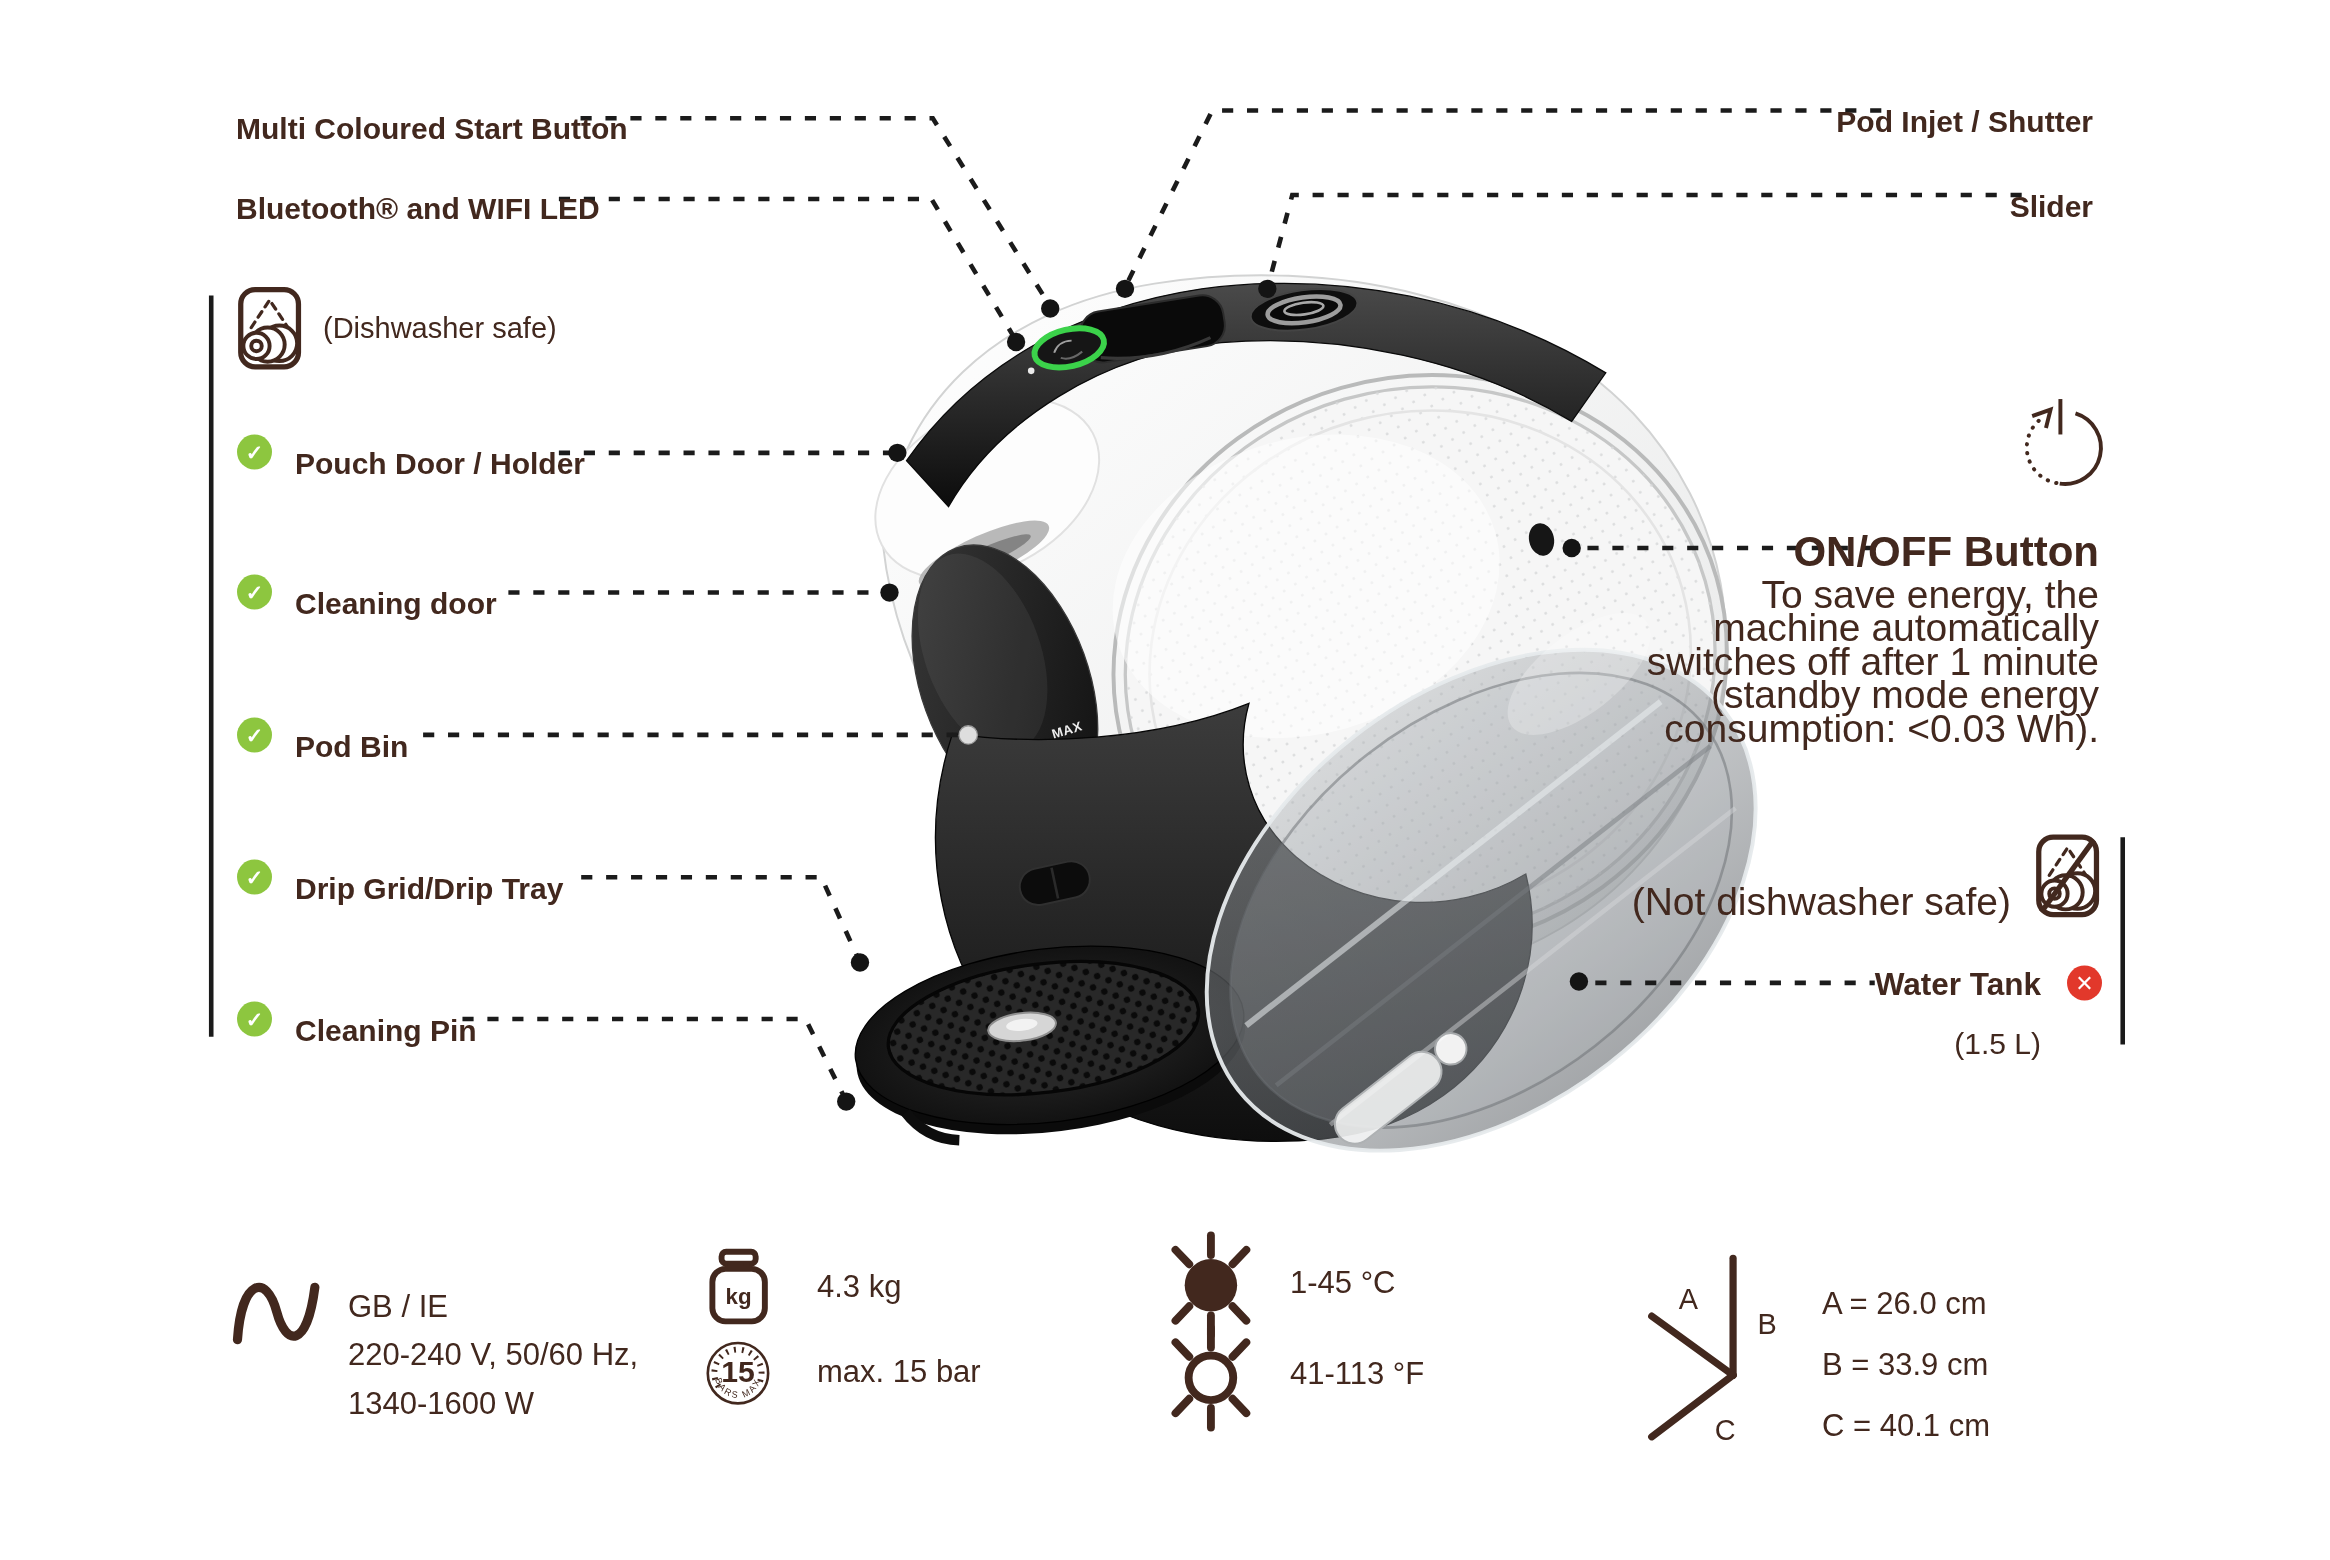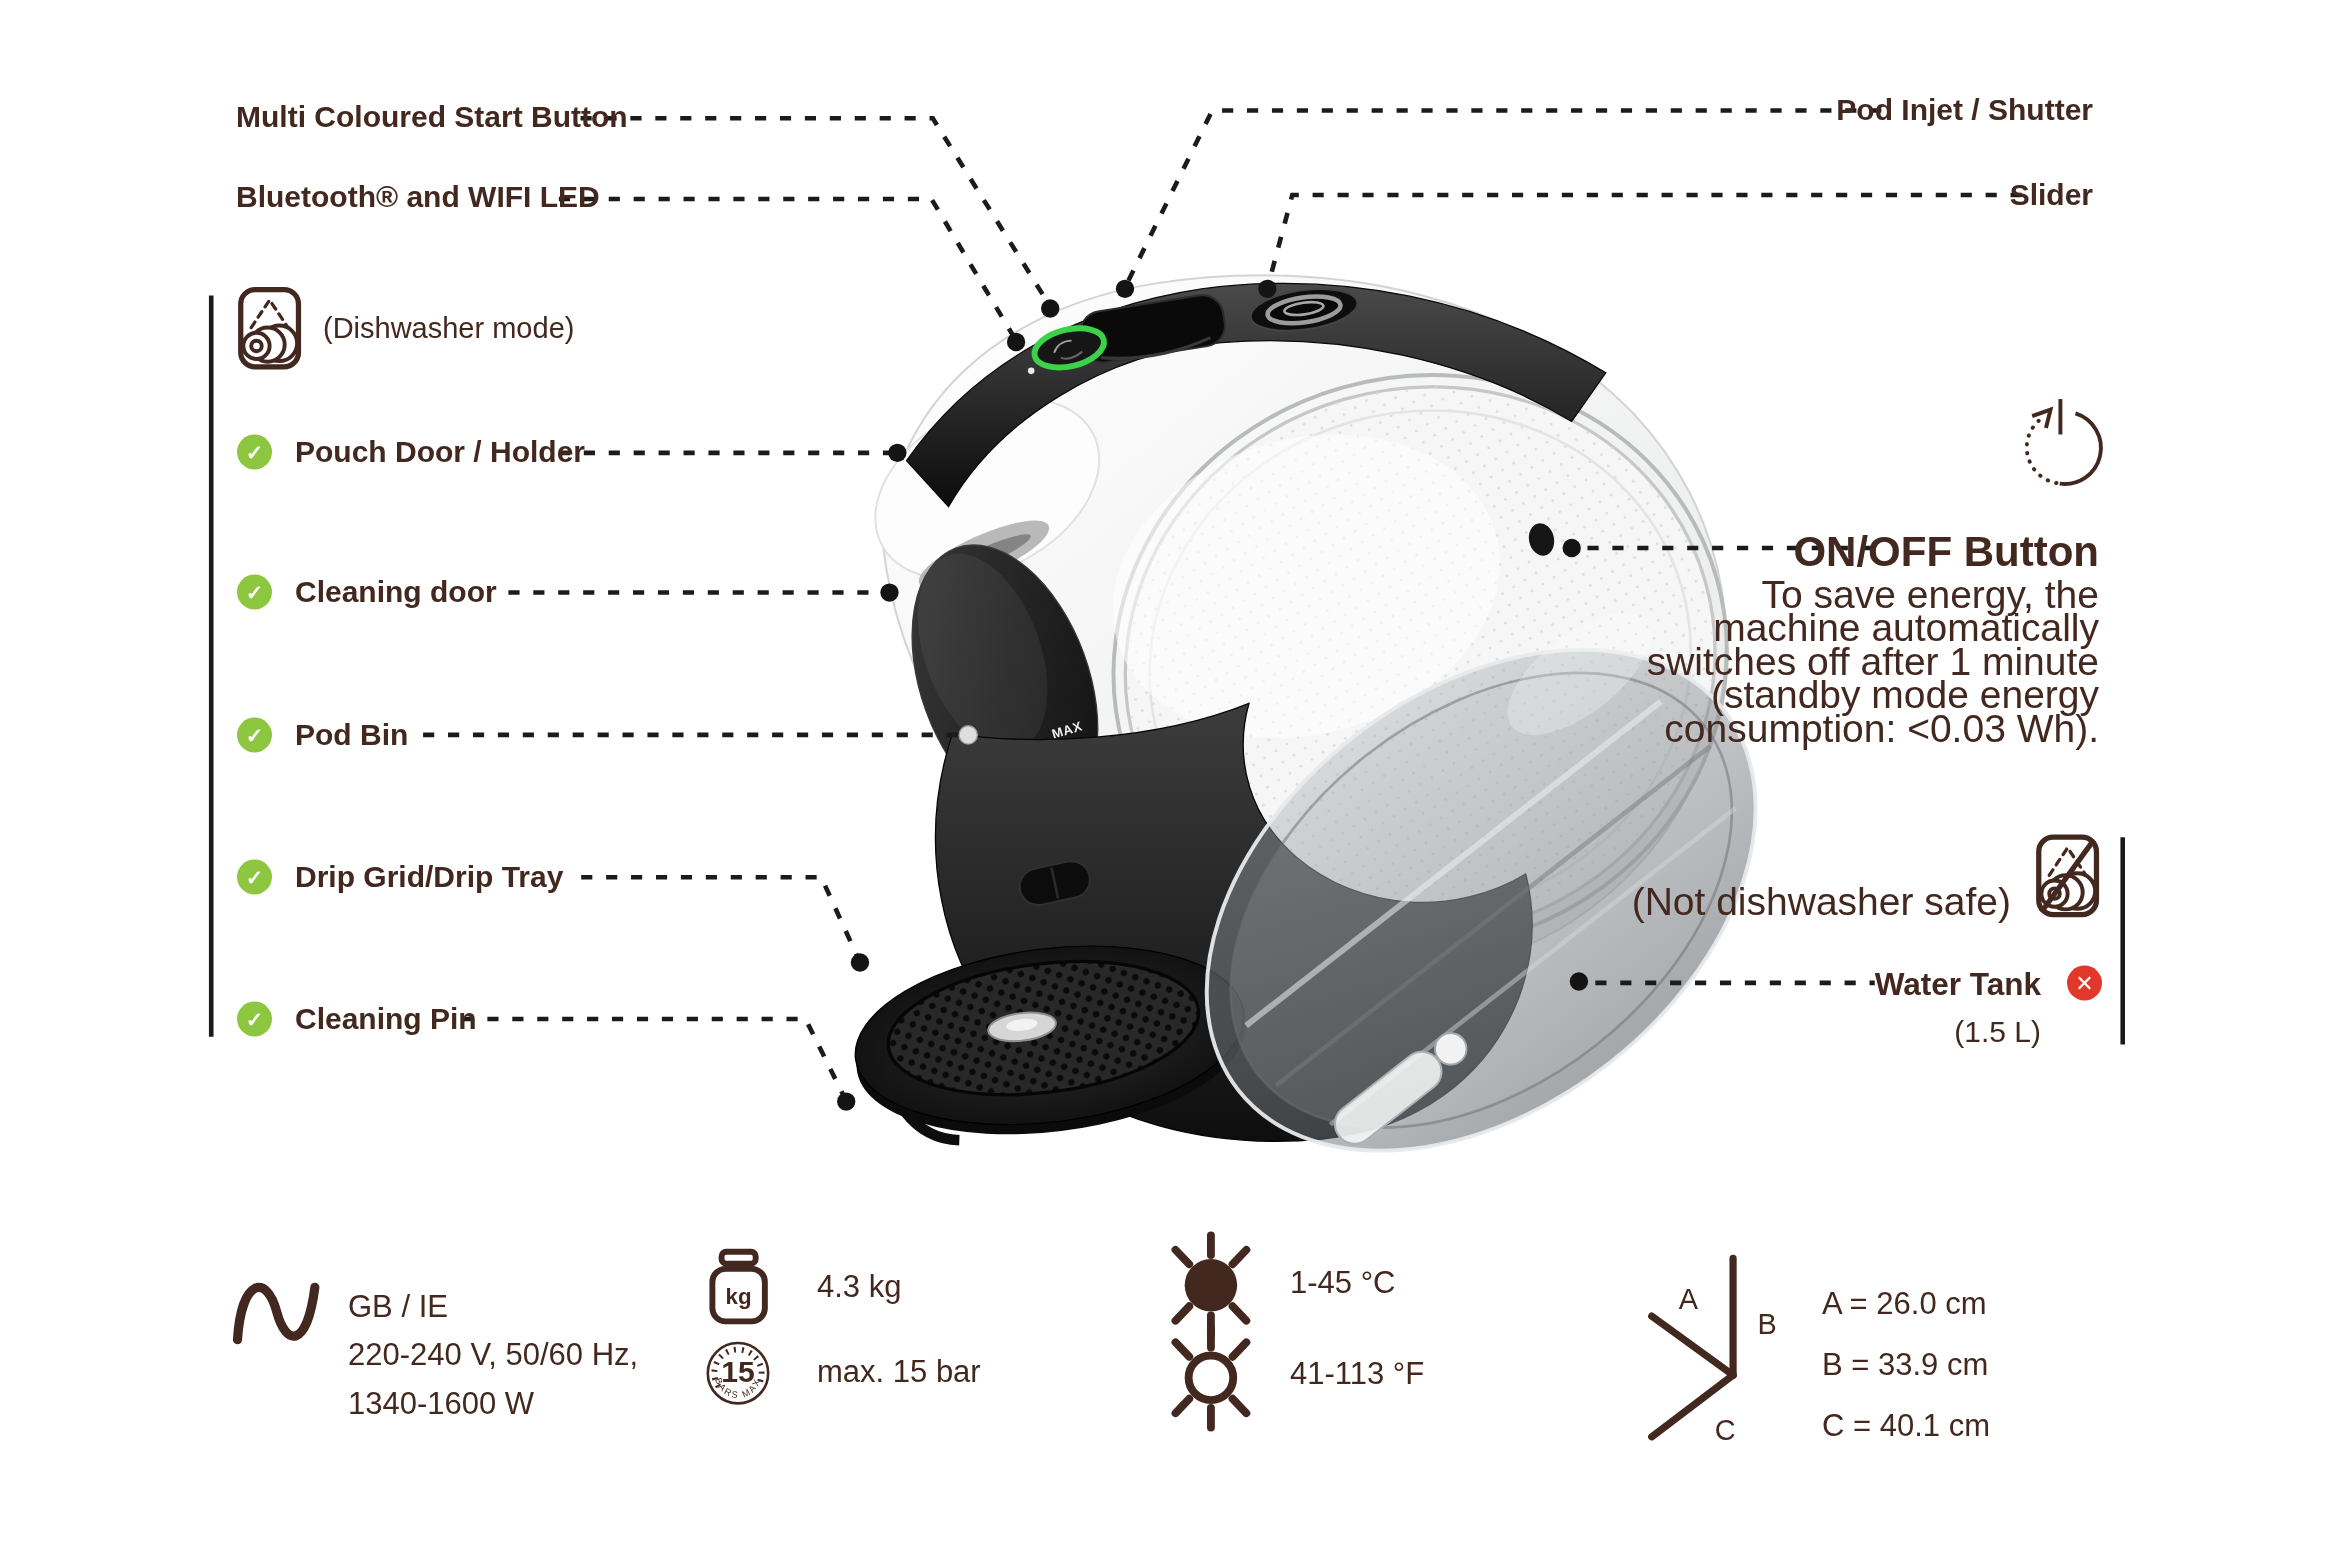--- a/index.html
+++ b/index.html
@@ -3,21 +3,21 @@
 <meta charset="utf-8">
 <style>
   html,body{margin:0;padding:0;background:#ffffff;}
   .canvas{position:relative;width:2330px;height:1561px;background:#ffffff;overflow:hidden;
           font-family:"Liberation Sans",sans-serif;}
   .art{position:absolute;left:0;top:0;}
   .t{position:absolute;color:#42281e;white-space:nowrap;transform:translateY(-50%);
      font-family:"Liberation Sans",sans-serif;}
   .b{font-weight:700;}
   .ra{text-align:center;}
-  .s44{font-size:29px;} .s45{font-size:39px;} .s46{font-size:30px;}
+  .s44{font-size:29px;} .s45{font-size:39px;} .s46{font-size:30px;margin-top:12px;}
   .s47{font-size:31px;} .s48{font-size:31.5px;} .s50{font-size:42px;}
   .chk{position:absolute;width:35px;height:35px;border-radius:50%;background:#8dc63f;color:#ffffff;
        display:flex;align-items:center;justify-content:center;font-size:21px;font-weight:700;
        transform:translateY(-50%);}
   .badge{position:absolute;width:35px;height:35px;border-radius:50%;background:#e2382b;color:#ffffff;
        display:flex;align-items:center;justify-content:center;font-size:22px;font-weight:400;
        transform:translateY(-50%);}
   .maxlbl{font:700 20px "Liberation Sans",sans-serif;fill:#ededed;letter-spacing:1px;}
   .svgtxt{font-family:"Liberation Sans",sans-serif;fill:#42281e;}
 </style>
@@ -240,21 +240,21 @@
   </g>
   <text class="svgtxt" x="2574" y="1995" font-size="44" text-anchor="middle">A</text>
   <text class="svgtxt" x="2694" y="2034" font-size="44" text-anchor="middle">B</text>
   <text class="svgtxt" x="2630" y="2195" font-size="44" text-anchor="middle">C</text>
 </svg>
 
 <div class="t b s46" style="left:236px;top:117px">Multi Coloured Start Button</div>
 <div class="t b s46" style="left:236px;top:197px">Bluetooth® and WIFI LED</div>
 <div class="t b s46 ra" style="right:237px;top:110px">Pod Injet / Shutter</div>
 <div class="t b s46 ra" style="right:237px;top:195px">Slider</div>
-<div class="t s44" style="left:323px;top:328px">(Dishwasher mode)</div>
+<div class="t s44" style="left:323px;top:328px">(Dishwasher safe)</div>
 
 <span class="chk" style="left:237px;top:452px">✓</span>
 <div class="t b s46" style="left:295px;top:452px">Pouch Door / Holder</div>
 <span class="chk" style="left:237px;top:592px">✓</span>
 <div class="t b s46" style="left:295px;top:592px">Cleaning door</div>
 <span class="chk" style="left:237px;top:735px">✓</span>
 <div class="t b s46" style="left:295px;top:735px">Pod Bin</div>
 <span class="chk" style="left:237px;top:877px">✓</span>
 <div class="t b s46" style="left:295px;top:877px">Drip Grid/Drip Tray</div>
 <span class="chk" style="left:237px;top:1019px">✓</span>

